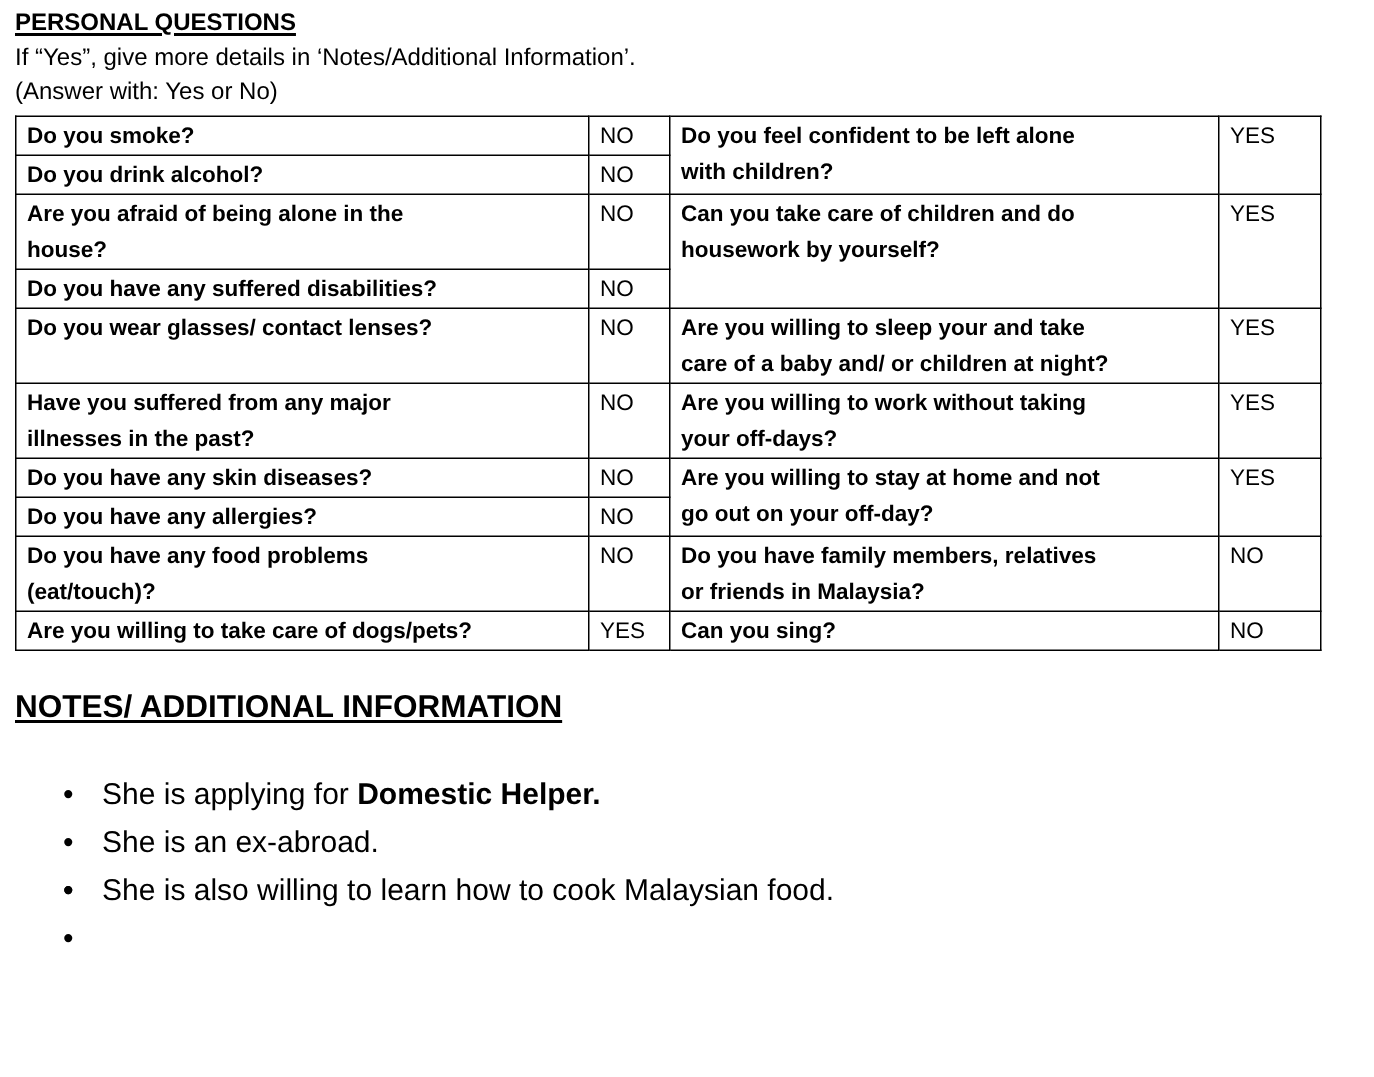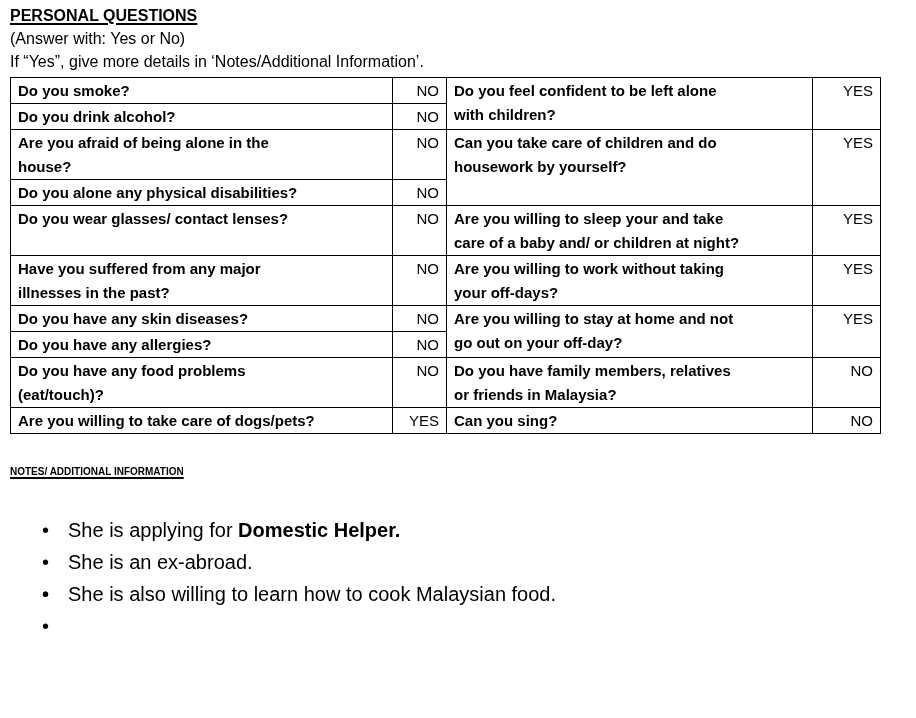--- a/index.html
+++ b/index.html
@@ -45,33 +45,33 @@
     padding: 1px 7px 0 7px;
     font-size: 15px;
     line-height: 24px;
     overflow: hidden;
   }
   td.qcell {
     font-weight: bold;
     white-space: pre-line;
   }
   td.acell {
-    text-align: right;
+    text-align: left;
     padding-left: 2px;
     padding-right: 2px;
   }
   col.c1 { width: 382px; }
   col.c2 { width: 54px;  }
   col.c3 { width: 366px; }
   col.c4 { width: 68px;  }
   tr.rs { height: 25px; padding-left: 24px; }
   tr.rd { height: 50px; }
   
   .notes-title {
-    font-size: 10px;
+    font-size: 21px;
     font-weight: bold;
     line-height: 23px;
     margin: 26px 0 0 0;
     text-decoration: underline;
     text-decoration-thickness: 1.5px;
     text-underline-offset: 2px;
   }
   ul.notes-list {
     list-style: none;
     margin: 31px 0 0 0;
@@ -92,22 +92,22 @@
   }
   .note-text { white-space: pre-line; }
   .note-bold { font-weight: bold; }
 </style>
 </head>
 <body>
 
 <div class="page">
 
   <h1 class="doc-title">PERSONAL QUESTIONS</h1>
+  <div class="doc-sub">If “Yes”, give more details in ‘Notes/Additional Information’.</div>
   <div class="doc-sub">(Answer with: Yes or No)</div>
-  <div class="doc-sub">If “Yes”, give more details in ‘Notes/Additional Information’.</div>
 
   <table class="qtable">
     <colgroup>
         <col class="c1">
         <col class="c2">
         <col class="c3">
         <col class="c4">
       </colgroup>
     <tbody>
       <tr class="rs">
@@ -123,21 +123,21 @@
       </tr>
       <tr class="rd">
         <td class="qcell">Are you afraid of being alone in the
 house?</td>
         <td class="acell">NO</td>
         <td class="qcell" rowspan="2">Can you take care of children and do
 housework by yourself?</td>
         <td class="acell" rowspan="2">YES</td>
       </tr>
       <tr class="rs">
-        <td class="qcell">Do you alone any physical disabilities?</td>
+        <td class="qcell">Do you have any suffered disabilities?</td>
         <td class="acell">NO</td>
       </tr>
       <tr class="rd">
         <td class="qcell">Do you wear glasses/ contact lenses?</td>
         <td class="acell">NO</td>
         <td class="qcell">Are you willing to sleep your and take
 care of a baby and/ or children at night?</td>
         <td class="acell">YES</td>
       </tr>
       <tr class="rd">

